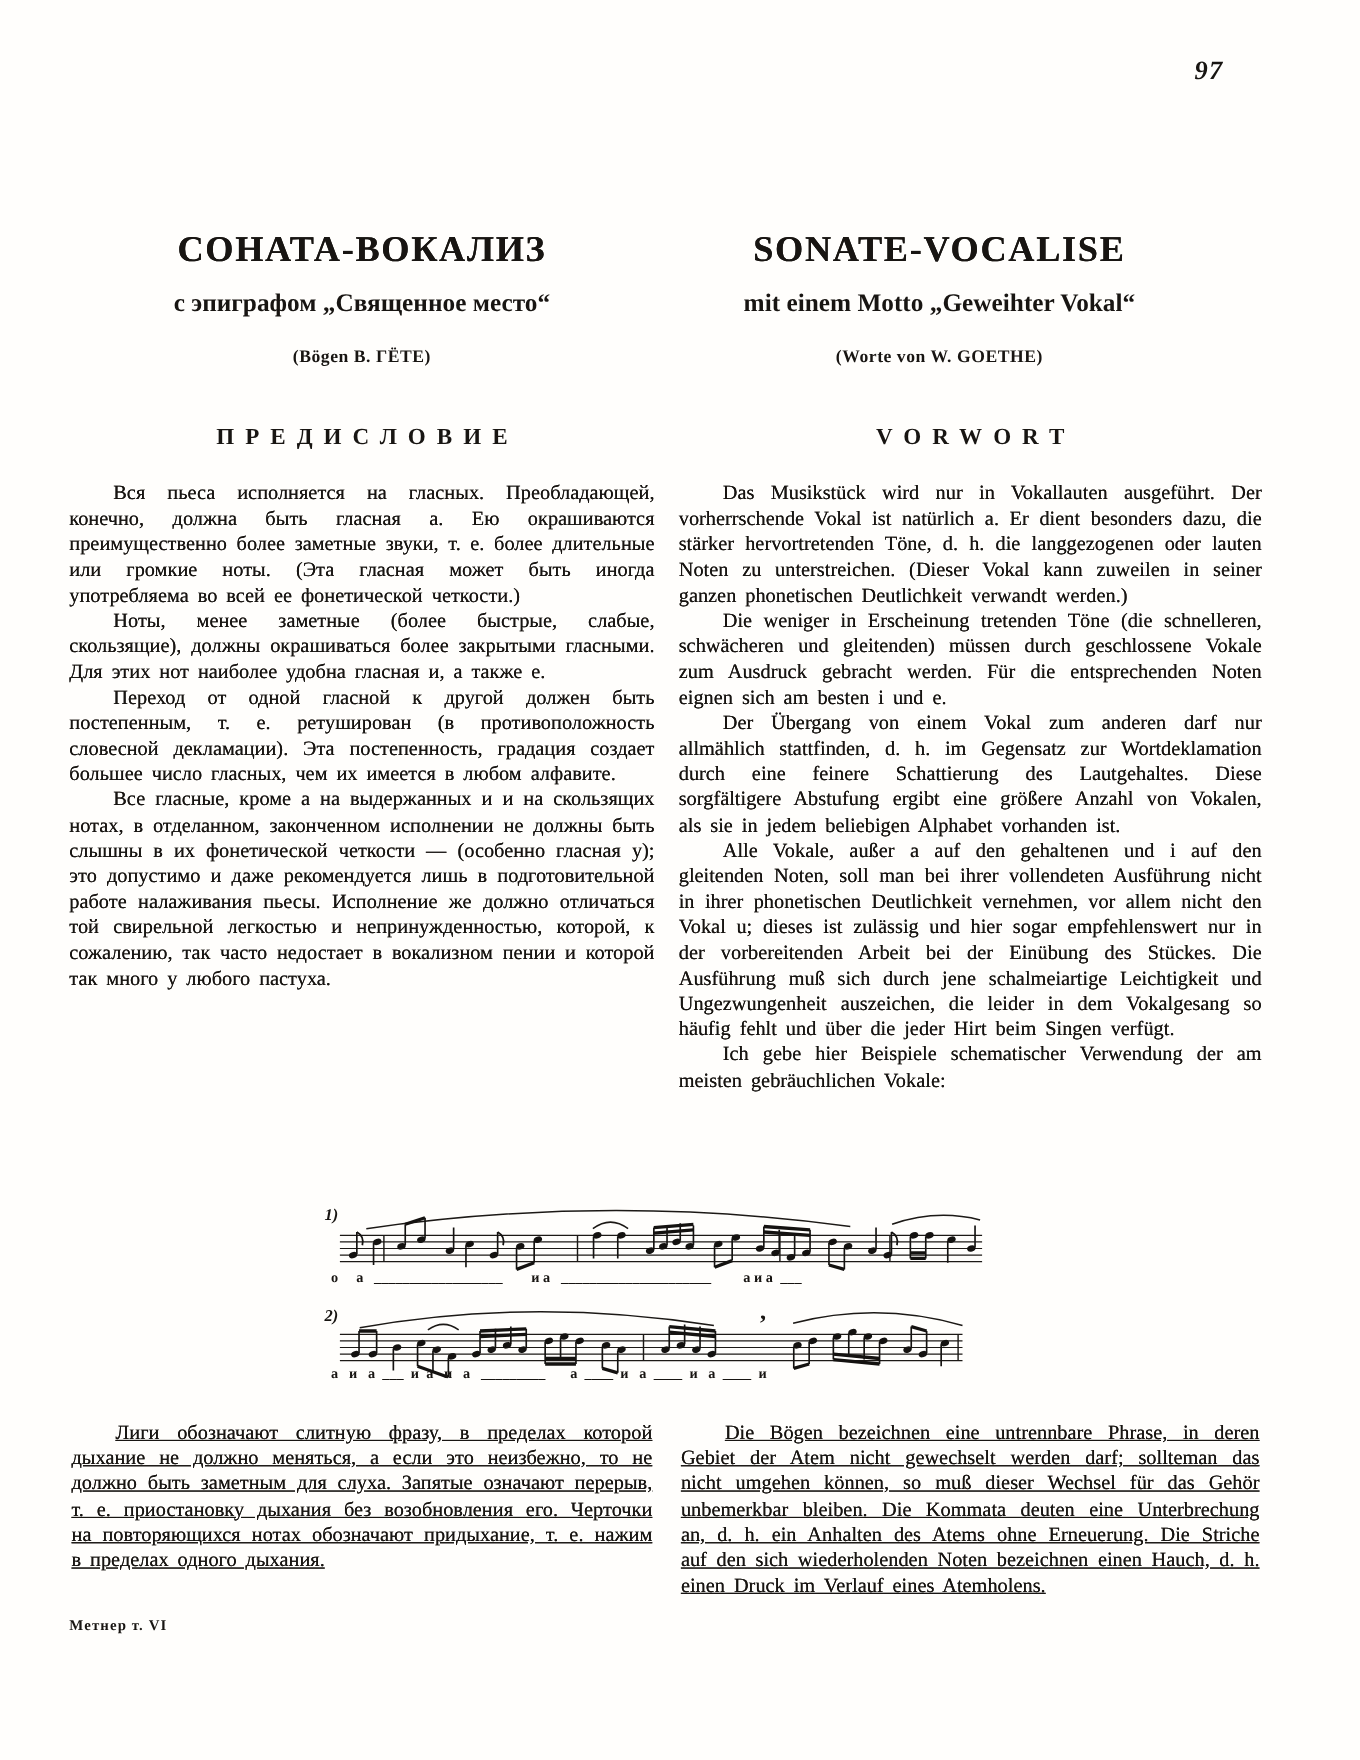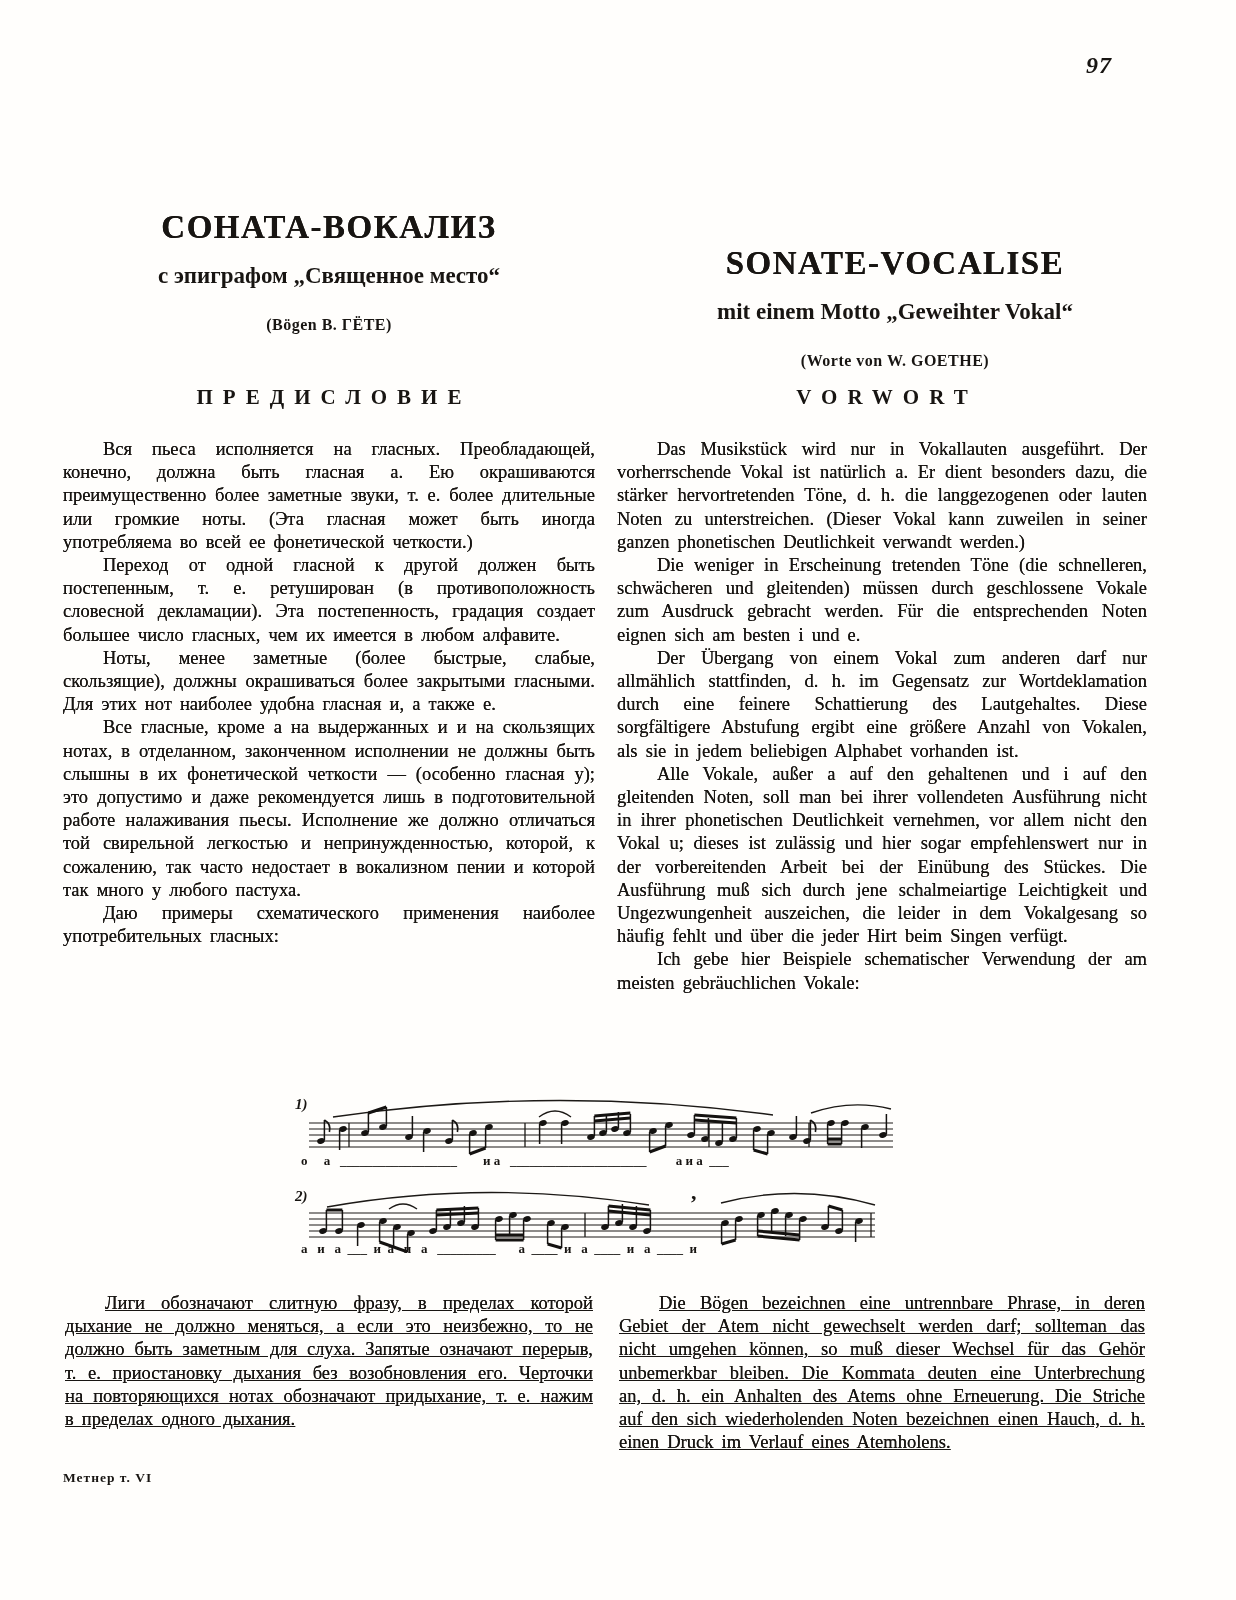--- a/index.html
+++ b/index.html
@@ -9,21 +9,21 @@
     font-family:"Liberation Serif","DejaVu Serif",serif;
     overflow:hidden;
   }
   .page{position:absolute;inset:0;background:#fffefc;}
   .pagenum{
     position:absolute;top:52px;left:1086px;
     font-size:24px;font-style:italic;font-weight:bold;letter-spacing:1px;
   }
   .tblock{position:absolute;top:208px;text-align:center;}
   .tblock.l{left:63px;width:532px;}
-  .tblock.r{left:630px;width:530px;margin-top:36px;}
+  .tblock.r{left:589px;width:530px;}
   .title{font-size:33px;font-weight:bold;letter-spacing:1.5px;line-height:38px;text-shadow:0 0 .5px currentColor;text-align:center;}
   .subtitle{margin-top:17px;font-size:23px;font-weight:bold;line-height:26px;}
   .credit{margin-top:27px;font-size:16px;font-weight:bold;letter-spacing:.5px;}
   .heading{position:absolute;top:385px;font-size:21px;font-weight:bold;letter-spacing:10px;text-align:center;text-indent:10px;}
   .heading.l{left:63px;width:532px;}
   .heading.r{left:617px;width:530px;}
   .bodycol{position:absolute;top:438px;font-size:18.5px;line-height:23.2px;
     text-align:justify;word-spacing:3.5px;text-shadow:0 0 .35px currentColor;}
   .bodycol.l{left:63px;width:532px;}
   .bodycol.r{left:617px;width:530px;}
@@ -73,24 +73,23 @@
     <div class="title">SONATE-VOCALISE</div>
     <div class="subtitle">mit einem Motto „Geweihter Vokal“</div>
     <div class="credit">(Worte von W. GOETHE)</div>
   </div>
 
   <div class="heading l">ПРЕДИСЛОВИЕ</div>
   <div class="heading r">VORWORT</div>
 
   <div class="bodycol l">
     <p>Вся пьеса исполняется на гласных. Преобладающей, конечно, должна быть гласная а. Ею окрашиваются преимущественно более заметные звуки, т. е. более длительные или громкие ноты. (Эта гласная может быть иногда употребляема во всей ее фонетической четкости.)</p>
+    <p>Ноты, менее заметные (более быстрые, слабые, скользящие), должны окрашиваться более закрытыми гласными. Для этих нот наиболее удобна гласная и, а также е.</p>
     <p>Переход от одной гласной к другой должен быть постепенным, т. е. ретуширован (в противоположность словесной декламации). Эта постепенность, градация создает большее число гласных, чем их имеется в любом алфавите.</p>
-    <p>Ноты, менее заметные (более быстрые, слабые, скользящие), должны окрашиваться более закрытыми гласными. Для этих нот наиболее удобна гласная и, а также е.</p>
     <p>Все гласные, кроме а на выдержанных и и на скользящих нотах, в отделанном, законченном исполнении не должны быть слышны в их фонетической четкости — (особенно гласная у); это допустимо и даже рекомендуется лишь в подготовительной работе налаживания пьесы. Исполнение же должно отличаться той свирельной легкостью и непринужденностью, которой, к сожалению, так часто недостает в вокализном пении и которой так много у любого пастуха.</p>
-    <p>Даю примеры схематического применения наиболее употребительных гласных:</p>
   </div>
   <div class="bodycol r">
     <p>Das Musikstück wird nur in Vokallauten ausgeführt. Der vorherrschende Vokal ist natürlich a. Er dient besonders dazu, die stärker hervortretenden Töne, d. h. die langgezogenen oder lauten Noten zu unterstreichen. (Dieser Vokal kann zuweilen in seiner ganzen phonetischen Deutlichkeit verwandt werden.)</p>
     <p>Die weniger in Erscheinung tretenden Töne (die schnelleren, schwächeren und gleitenden) müssen durch geschlossene Vokale zum Ausdruck gebracht werden. Für die entsprechenden Noten eignen sich am besten i und e.</p>
     <p>Der Übergang von einem Vokal zum anderen darf nur allmählich stattfinden, d. h. im Gegensatz zur Wortdeklamation durch eine feinere Schattierung des Lautgehaltes. Diese sorgfältigere Abstufung ergibt eine größere Anzahl von Vokalen, als sie in jedem beliebigen Alphabet vorhanden ist.</p>
     <p>Alle Vokale, außer a auf den gehaltenen und i auf den gleitenden Noten, soll man bei ihrer vollendeten Ausführung nicht in ihrer phonetischen Deutlichkeit vernehmen, vor allem nicht den Vokal u; dieses ist zulässig und hier sogar empfehlenswert nur in der vorbereitenden Arbeit bei der Einübung des Stückes. Die Ausführung muß sich durch jene schalmeiartige Leichtigkeit und Ungezwungenheit auszeichen, die leider in dem Vokalgesang so häufig fehlt und über die jeder Hirt beim Singen verfügt.</p>
     <p>Ich gebe hier Beispiele schematischer Verwendung der am meisten gebräuchlichen Vokale:</p>
   </div>
 
   <svg class="defs-holder" aria-hidden="true">

